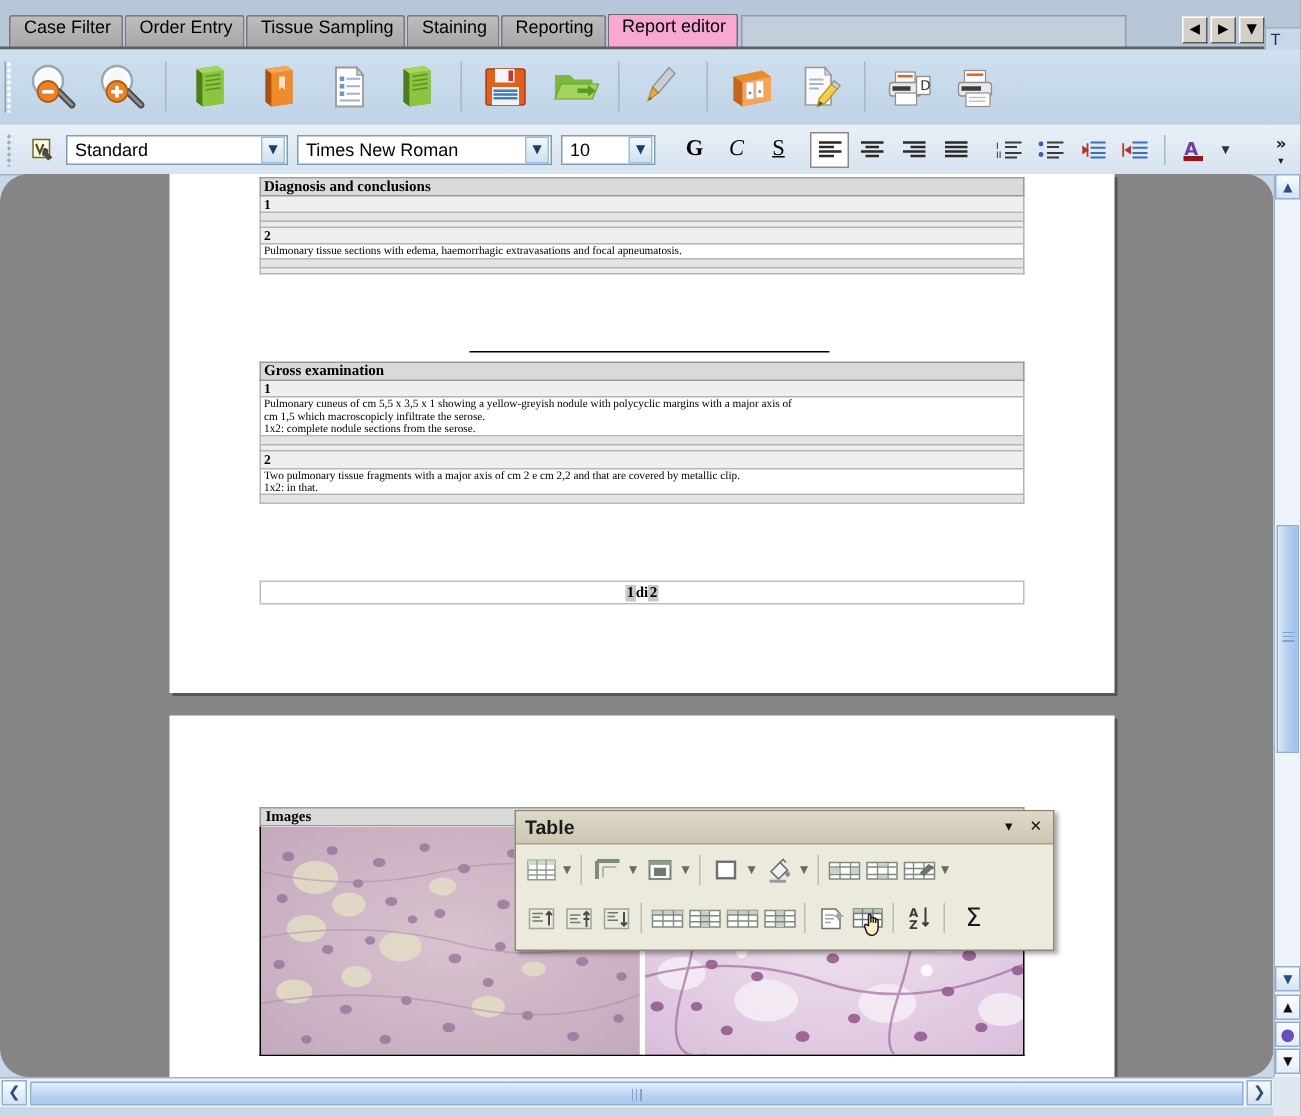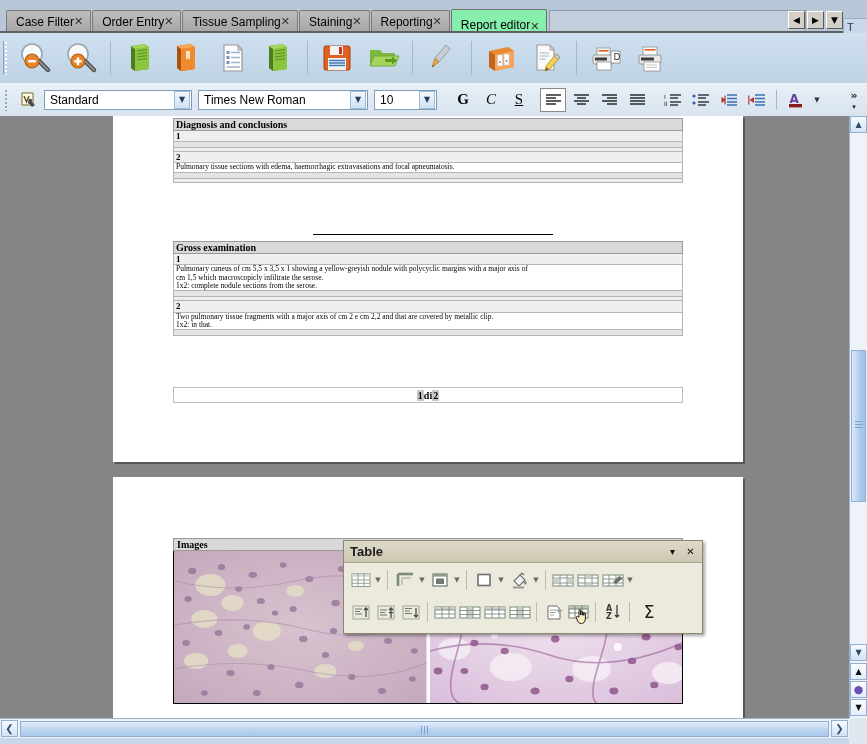--- a/index.html
+++ b/index.html
@@ -14,31 +14,32 @@
   #tabbar{
     position:absolute;left:0;top:0;width:867px;height:33px;
     background:#b7c7d8;
   }
   #tabstrip{
     position:absolute;left:6px;top:9px;height:23px;
     display:flex;align-items:flex-end;
   }
   .tab{
     height:22px;box-sizing:border-box;
-    display:flex;align-items:center;gap:0;
+    display:flex;align-items:center;gap:7px;
     padding:0 7px 0 9px;
     background:#b0b0b0;
     border:1px solid #7a7a7a;border-bottom:none;
     border-radius:2px 2px 0 0;
     font-size:12px;color:#000;white-space:nowrap;
     margin-right:1px;
     background-image:linear-gradient(#bdbdbd,#a6a6a6);
+    flex-direction:column;
   }
   .tab.active{
-    background:#86efac;background-image:none;
+    background:#f9a8d4;background-image:none;
     border-color:#6f6f6f;height:23px;
     font-weight:400;
     align-items:flex-end;
   }
   .tab .xclose{
     font-size:11px;font-weight:bold;color:#333;line-height:1;
     font-family:"DejaVu Sans", sans-serif;
   }
   #tab-filler{
     height:21px;width:255px;
@@ -122,21 +123,21 @@
   .fbtn{
     width:26px;height:24px;display:flex;align-items:center;justify-content:center;
     box-sizing:border-box;margin:0 1px;
   }
   .fbtn.pressed{border:1px solid #8a8a8a;background:#fff;}
   .ftext{font-size:15px;font-family:"Liberation Serif",serif;}
 
   
   #docarea{
     position:absolute;left:0;top:116px;width:849px;height:602px;
-    background:#858585;overflow:hidden;
+    background:#858585;overflow:hidden;border-radius:19px;
   }
   .page{
     position:absolute;left:113px;width:630px;background:#fff;
     box-shadow:2px 2px 0 rgba(0,0,0,.35);
   }
   #page1{top:0px;height:346px;}
   #page2{top:361px;height:270px;}
 
   .doc-table{
     position:absolute;left:60px;width:510px;

